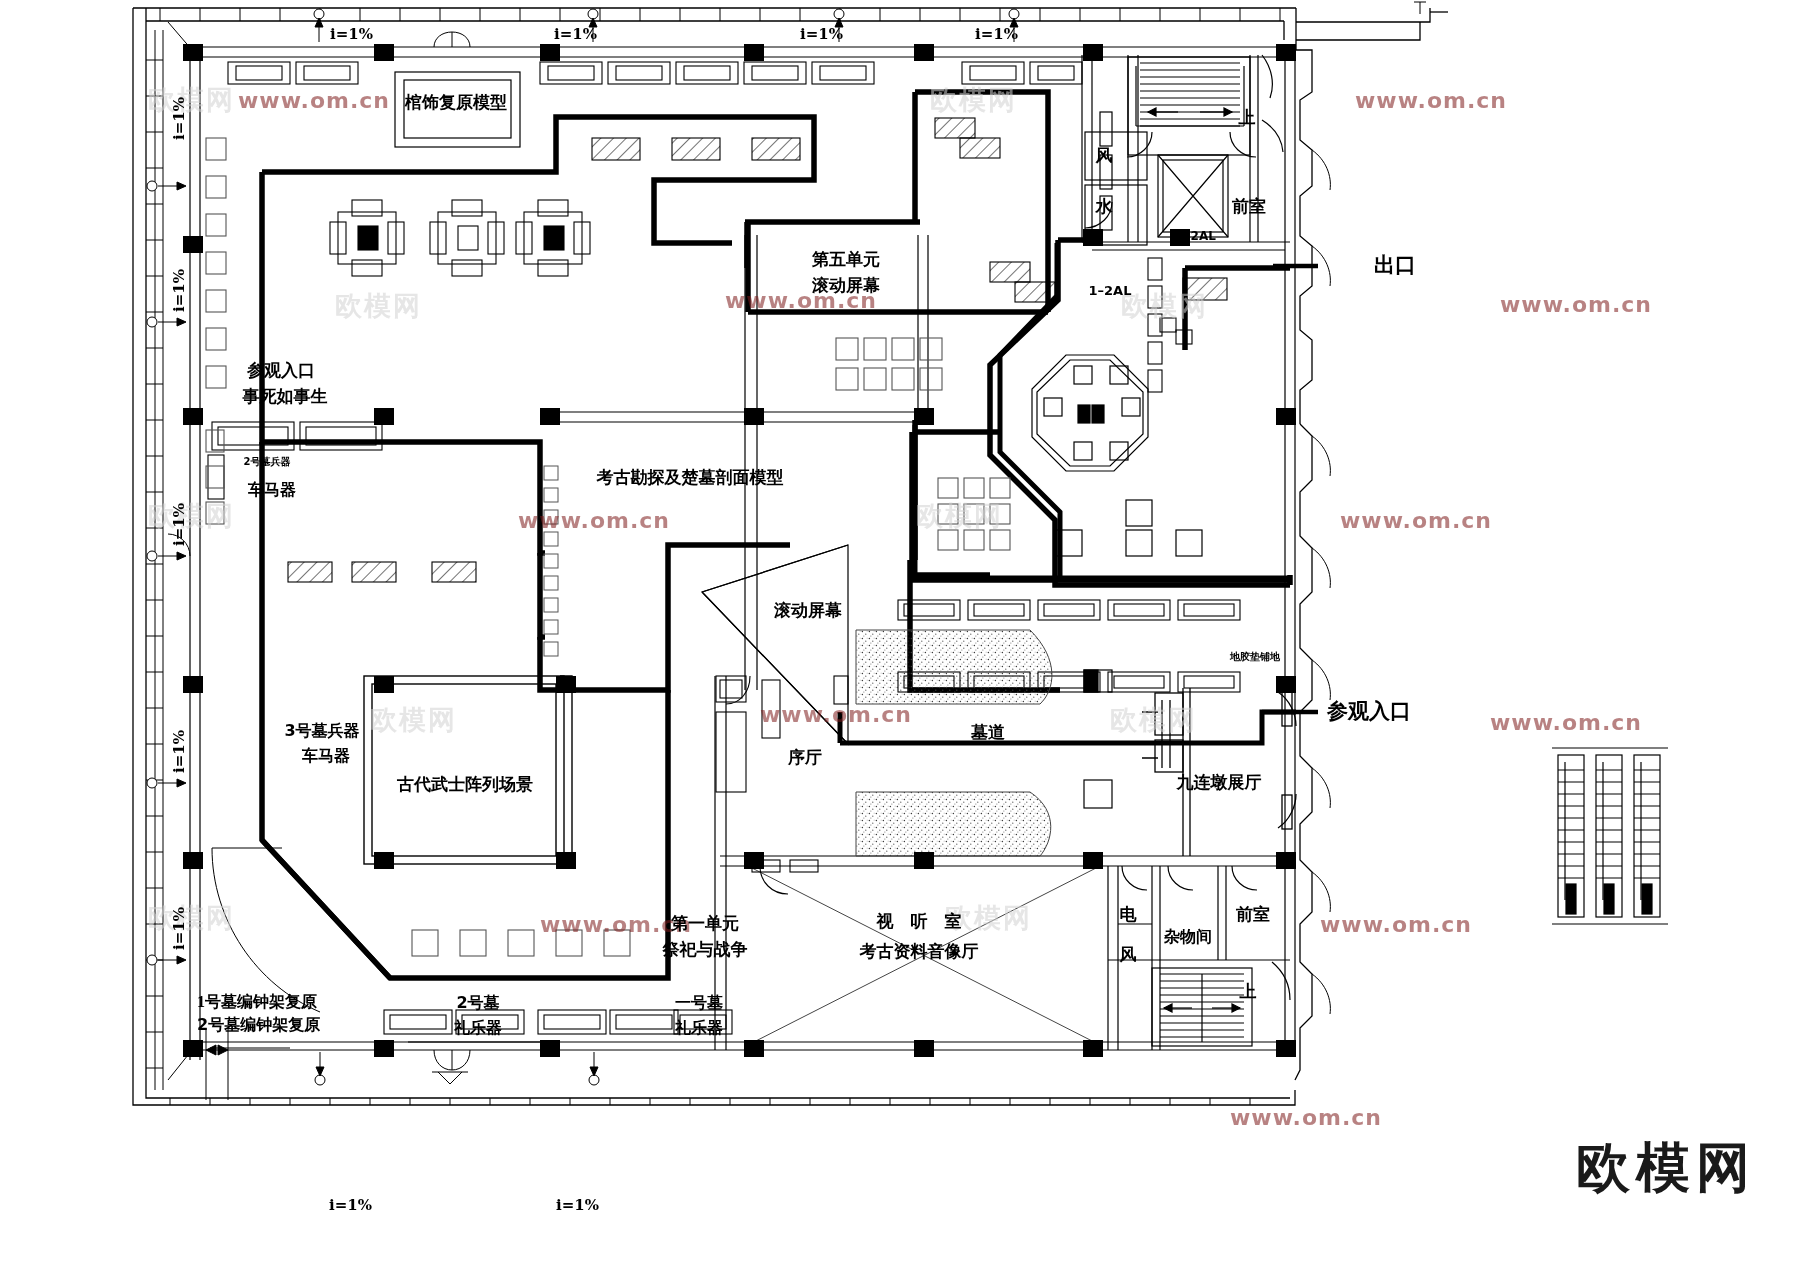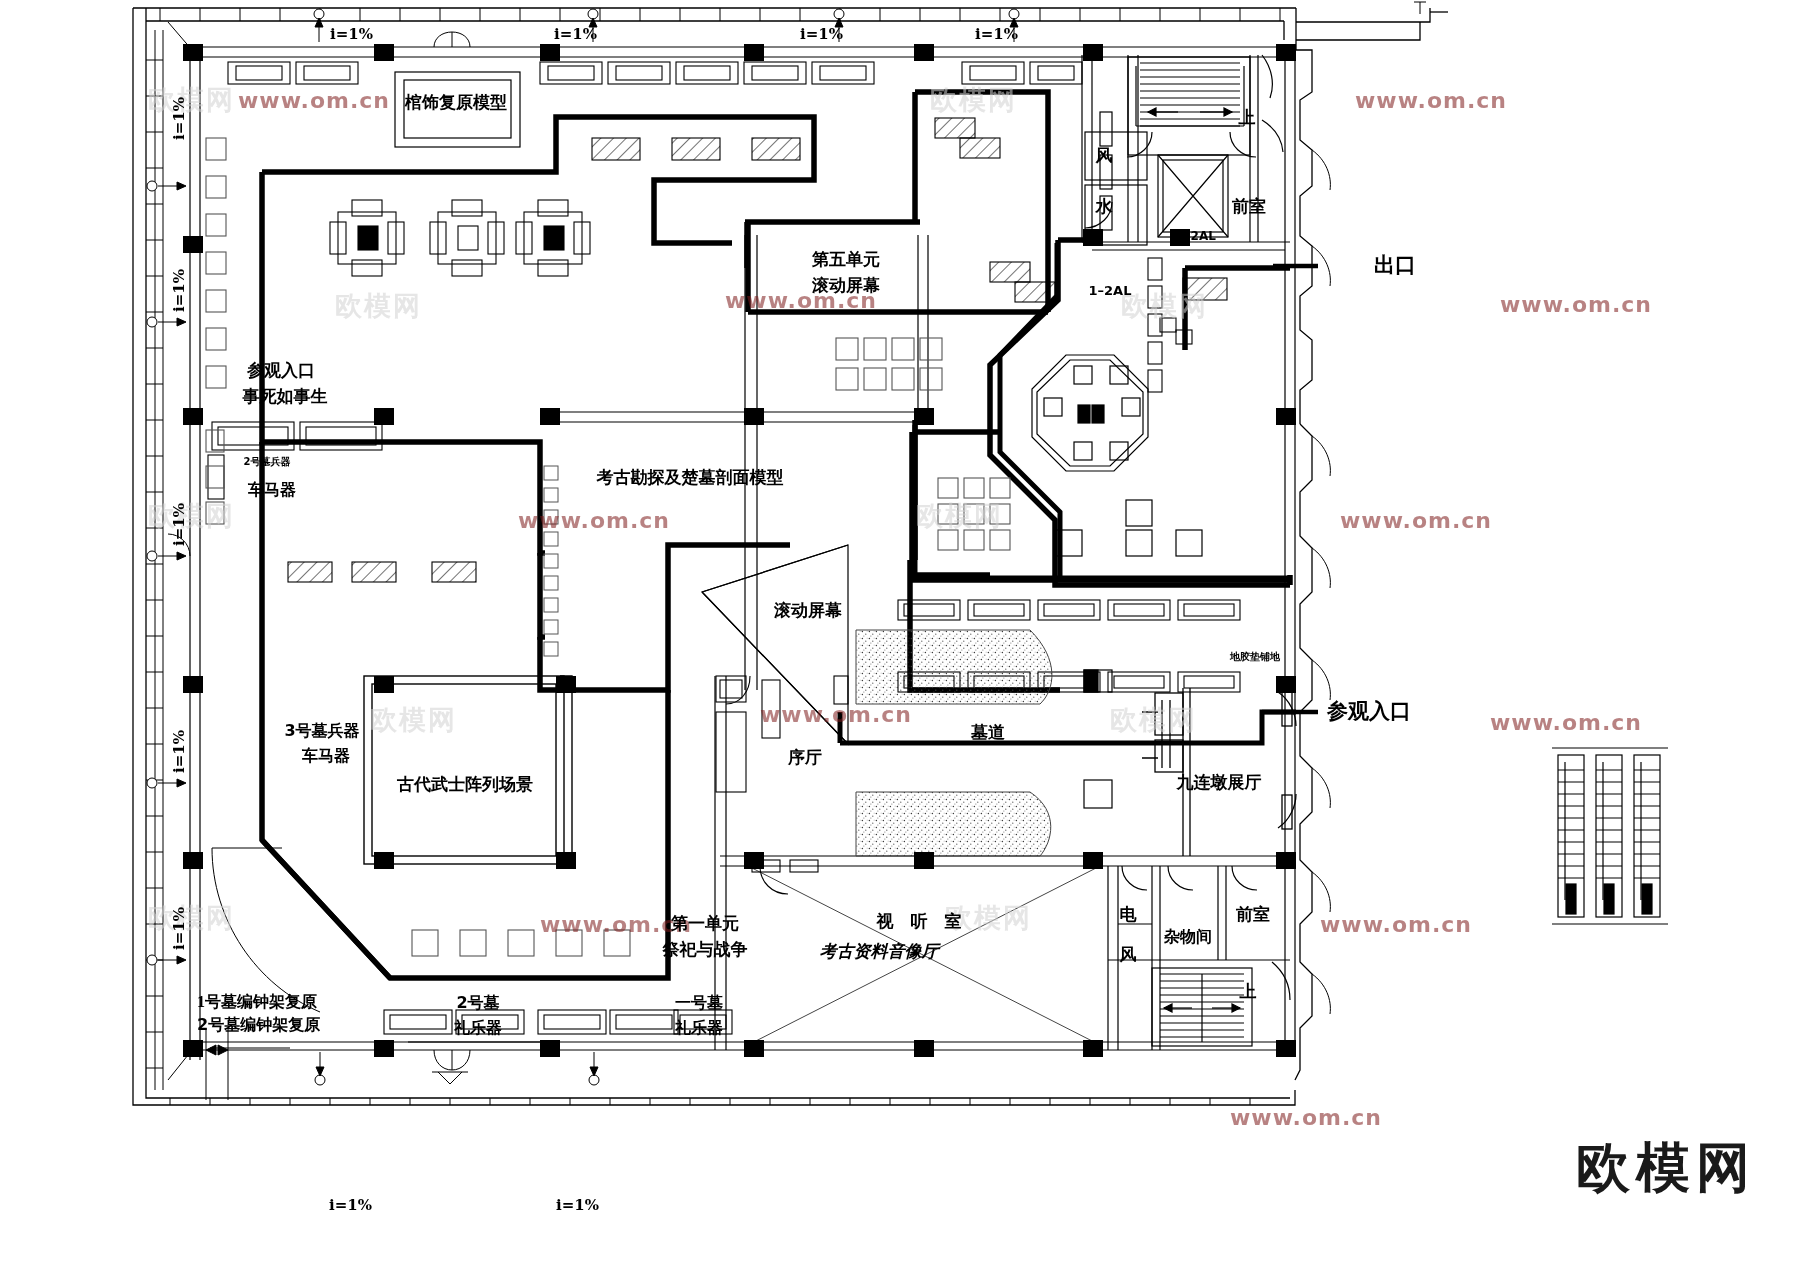--- a/index.html
+++ b/index.html
@@ -691,21 +691,21 @@
       <div class="lbl c" style="left: 322px; top: 722px; font-size: 16px;">3号墓兵器</div>
       <div class="lbl c" style="left: 326px; top: 747px; font-size: 16px;">车马器</div>
       <div class="lbl c" style="left: 465px; top: 774px; font-size: 17px;">古代武士阵列场景</div>
       <div class="lbl c" style="left: 805px; top: 747px; font-size: 17px;">序厅</div>
       <div class="lbl c" style="left: 988px; top: 722px; font-size: 17px;">墓道</div>
       <div class="lbl c" style="left: 1219px; top: 772px; font-size: 17px;">九连墩展厅</div>
       <div class="lbl c" style="left: 1255px; top: 651px; font-size: 10px;">地胶垫铺地</div>
       <div class="lbl c" style="left: 705px; top: 913px; font-size: 17px;">第一单元</div>
       <div class="lbl c" style="left: 705px; top: 939px; font-size: 17px;">祭祀与战争</div>
       <div class="lbl c" style="left: 919px; top: 911px; font-size: 17px;">视　听　室</div>
-      <div class="lbl c" style="left: 879px; top: 941px; font-size: 17px; font-style: italic;">考古资料音像厅</div>
+      <div class="lbl c" style="left: 919px; top: 941px; font-size: 17px;">考古资料音像厅</div>
       <div class="lbl l" style="left: 197px; top: 993px; font-size: 16px; font-family: Liberation Serif, serif;">1号墓编钟架复原</div>
       <div class="lbl l" style="left: 197px; top: 1016px; font-size: 16px;">2号墓编钟架复原</div>
       <div class="lbl c" style="left: 478px; top: 994px; font-size: 16px;">2号墓</div>
       <div class="lbl c" style="left: 478px; top: 1019px; font-size: 16px;">礼乐器</div>
       <div class="lbl c" style="left: 699px; top: 994px; font-size: 16px;">一号墓</div>
       <div class="lbl c" style="left: 699px; top: 1019px; font-size: 16px;">礼乐器</div>
     </div>
   <div id="service-labels">
       <div class="lbl c" style="left: 1247px; top: 107px; font-size: 17px;">上</div>
       <div class="lbl c" style="left: 1104px; top: 145px; font-size: 17px;">风</div>

